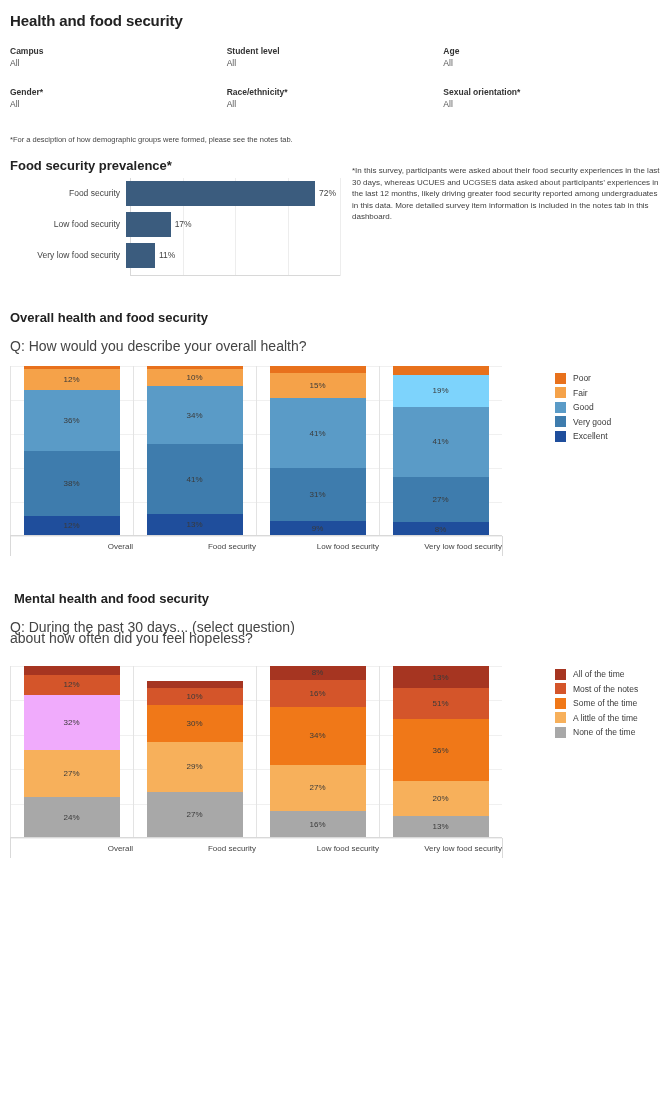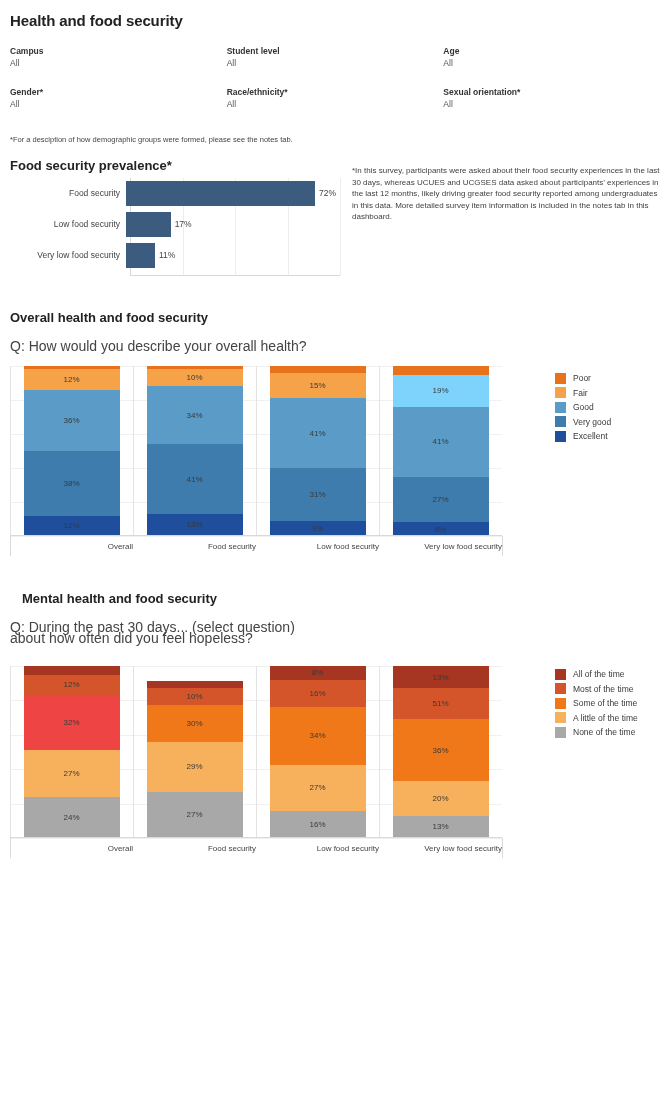--- a/index.html
+++ b/index.html
@@ -221,41 +221,41 @@
       <div class="legend-item">
         <span class="legend-swatch" style="background: rgb(62, 124, 173);"></span>
         <span class="legend-text">Very good</span>
       </div>
       <div class="legend-item">
         <span class="legend-swatch" style="background: rgb(31, 78, 156);"></span>
         <span class="legend-text">Excellent</span>
       </div>
     </div>
 
-  <div class="sec-title" style="left:22px; top:591px;">Mental health and food security</div>
+  <div class="sec-title" style="left:14px; top:591px;">Mental health and food security</div>
   <div class="sec-q" style="left:10px; top:622px;">
     <div>Q: During the past 30 days... (select question)</div>
     <div>about how often did you feel hopeless?</div>
   </div>
   <div class="stack-chart" id="mental-chart" style="left:0px; top:666px; width:510px; height:190px;">
       <div class="plot" style="left: 10px; top: 0px; width: 492px; height: 172px;">
         <div class="hline" style="top: 172px;"></div>
         <div class="hline" style="top: 137.6px;"></div>
         <div class="hline" style="top: 103.2px;"></div>
         <div class="hline" style="top: 68.8px;"></div>
         <div class="hline" style="top: 34.4px;"></div>
         <div class="hline" style="top: 0px;"></div>
         <div class="axis-left"></div>
         <div class="col-sep" style="left: 123px;"></div>
         <div class="col-sep" style="left: 246px;"></div>
         <div class="col-sep" style="left: 369px;"></div>
         <div class="col" style="left: 13.5px; width: 96px; height: 172px;">
           <div class="seg" style="height: 41.28px; background: rgb(168, 168, 168);">24%</div>
           <div class="seg" style="height: 46.44px; background: rgb(247, 176, 91);">27%</div>
-          <div class="seg" style="height: 55.04px; background: #ef4444;">32%</div>
+          <div class="seg" style="height: 55.04px; background: #f0abfc;">32%</div>
           <div class="seg" style="height: 20.64px; background: rgb(212, 85, 42);">12%</div>
           <div class="seg" style="height: 8.6px; background: rgb(166, 53, 33);"></div>
         </div>
         <div class="col" style="left: 136.5px; width: 96px; height: 172px;">
           <div class="seg" style="height: 46.44px; background: rgb(168, 168, 168);">27%</div>
           <div class="seg" style="height: 49.88px; background: rgb(247, 176, 91);">29%</div>
           <div class="seg" style="height: 37px; background: rgb(240, 120, 24);">30%</div>
           <div class="seg" style="height: 17.2px; background: rgb(212, 85, 42);">10%</div>
           <div class="seg" style="height: 6.88px; background: rgb(166, 53, 33);"></div>
         </div>
@@ -284,21 +284,21 @@
         <div class="cat-tick" style="left: 492px; top: 0px; height: 20px;"></div>
       </div>
     </div>
   <div class="legend" id="mental-legend" style="left:508px; top:667px;">
       <div class="legend-item">
         <span class="legend-swatch" style="background: rgb(166, 53, 33);"></span>
         <span class="legend-text">All of the time</span>
       </div>
       <div class="legend-item">
         <span class="legend-swatch" style="background: rgb(212, 85, 42);"></span>
-        <span class="legend-text">Most of the time</span>
+        <span class="legend-text">Most of the notes</span>
       </div>
       <div class="legend-item">
         <span class="legend-swatch" style="background: rgb(240, 120, 24);"></span>
         <span class="legend-text">Some of the time</span>
       </div>
       <div class="legend-item">
         <span class="legend-swatch" style="background: rgb(247, 176, 91);"></span>
         <span class="legend-text">A little of the time</span>
       </div>
       <div class="legend-item">

